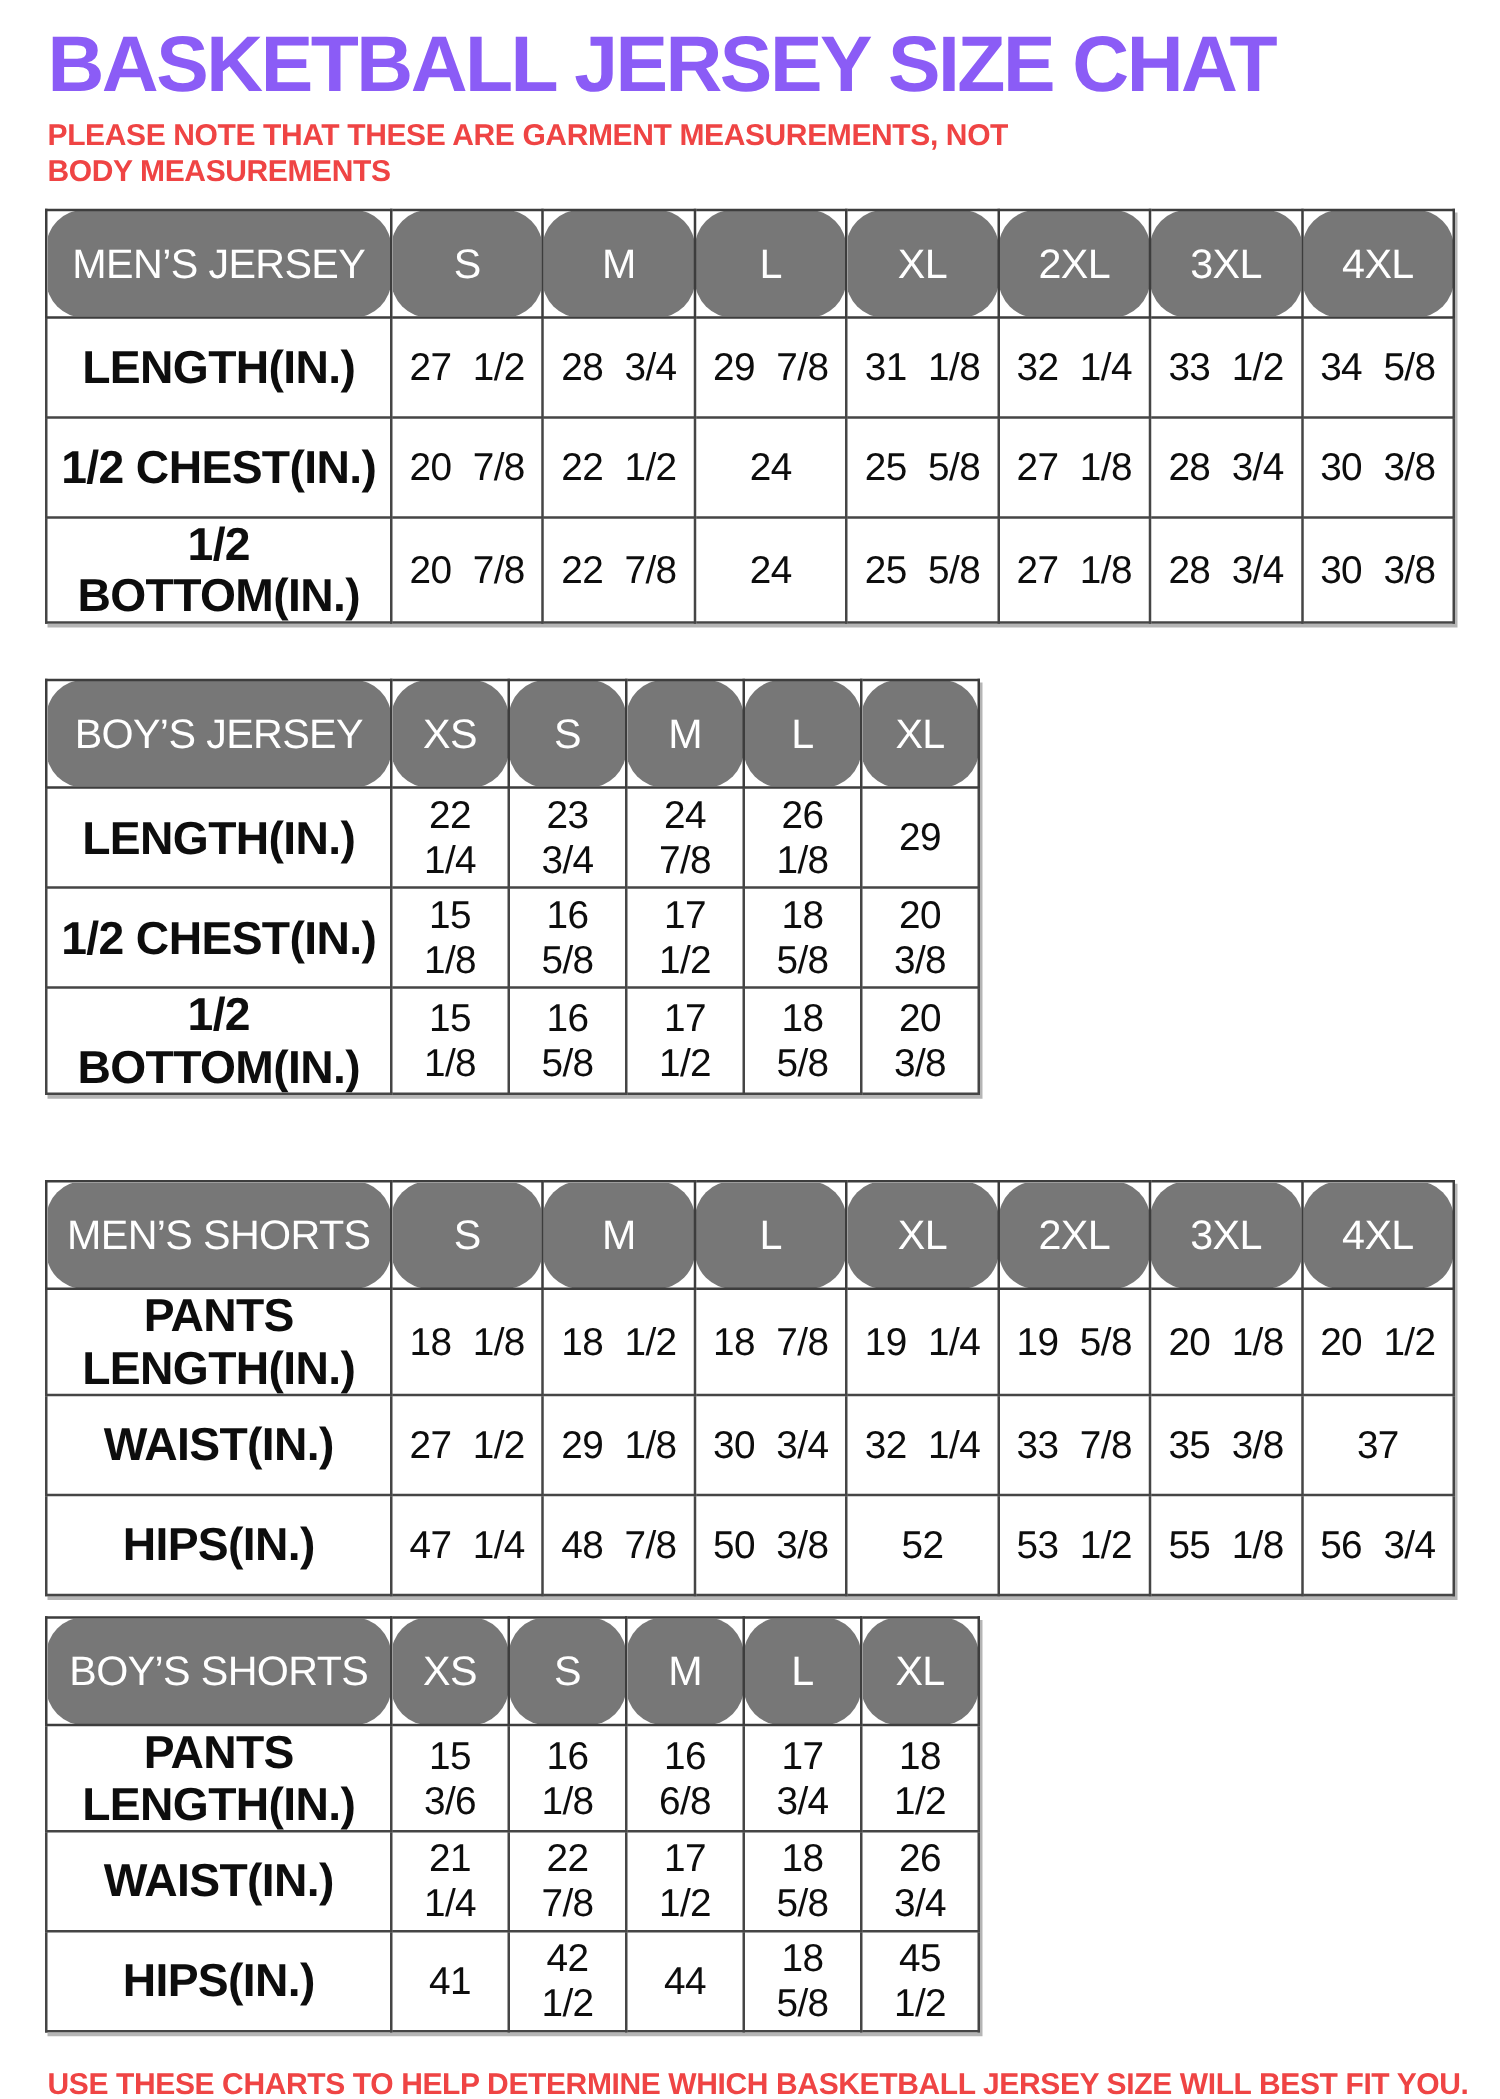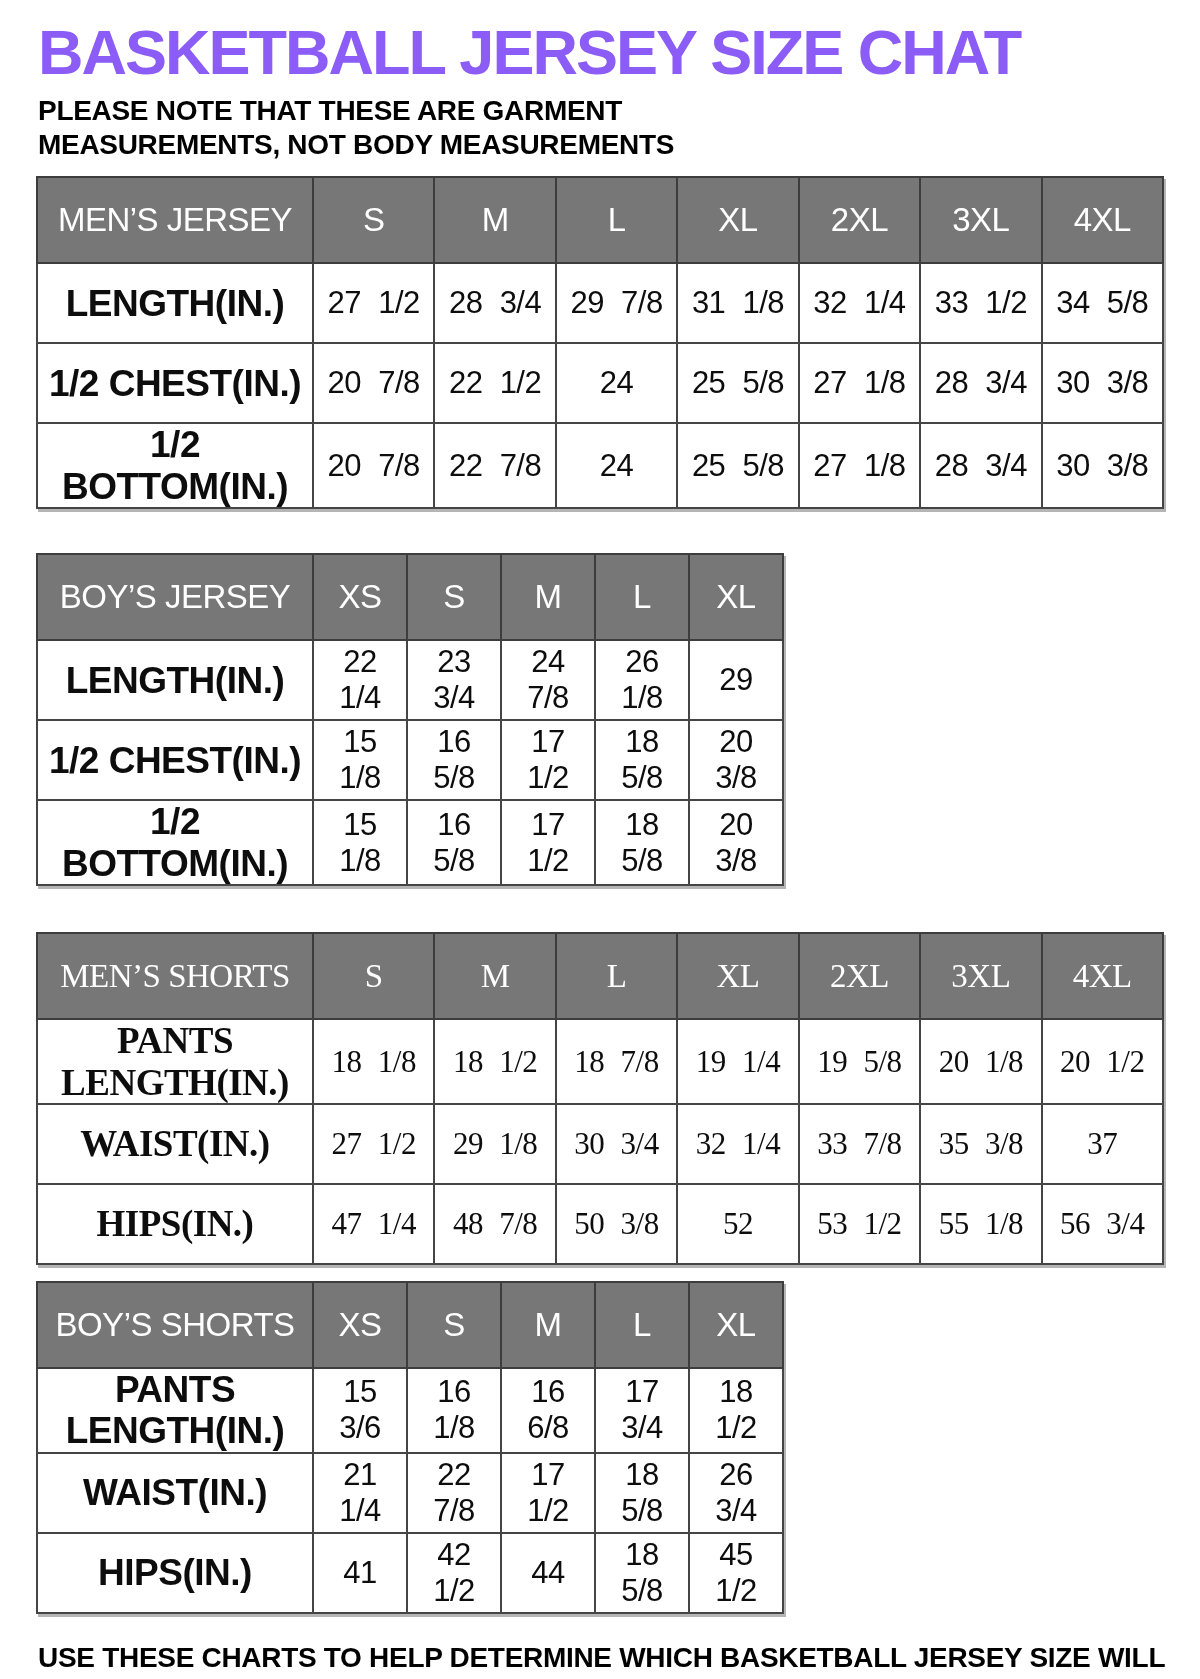--- a/index.html
+++ b/index.html
@@ -7,44 +7,45 @@
     width:1200px;height:1679px;overflow:hidden;background:#ffffff;
     font-family:"Liberation Sans", sans-serif;box-sizing:border-box;
     padding:12px 30px 0 36px;
   }
   .page-title{
     margin:6px 0 0 2px;
     font-size:63px;font-weight:700;letter-spacing:-2px;line-height:1.08;
     color:#8b5cf6;white-space:nowrap;
   }
   .note{
-    color:#000000;font-weight:700;font-size:28px;line-height:1.22;
+    color:#ef4444;font-weight:700;font-size:24px;line-height:1.22;
     letter-spacing:-0.3px;
   }
   .note-top{margin:8px 0 0 2px;width:830px;}
   .note-bottom{margin:27px 0 0 2px;width:1140px;}
   #tables{width:1140px;}
   .size-table{
     border-collapse:collapse;table-layout:fixed;
     box-shadow:2px 3px 0 rgba(90,90,90,0.45);
   }
   .size-table.wide{width:1128px;}
   .size-table.narrow{width:748px;}
   #tables table:nth-of-type(1){margin-top:14px;}
   #tables table:nth-of-type(2){margin-top:44px;}
-  #tables table:nth-of-type(3){margin-top:46px;font-family:Liberation Serif, serif;}
+  #tables table:nth-of-type(3){margin-top:68px;}
   #tables table:nth-of-type(4){margin-top:16px;}
   .size-table th,.size-table td{
     border:2px solid #454545;text-align:center;vertical-align:middle;
     overflow:hidden;padding:0 4px;
   }
   .size-table thead th{
     background:#777777;color:#ffffff;height:84px;
     font-size:33px;font-weight:400;letter-spacing:-0.5px;
     border-color:#3d3d3d;
+    border-radius:30px;
   }
   .size-table th.label-cell{width:266px;}
   .size-table tbody td{
     height:78px;font-size:31px;color:#0d0d0d;background:#ffffff;
     letter-spacing:-0.5px;
   }
   .size-table td.label-cell{
     font-weight:700;font-size:37px;line-height:1.12;letter-spacing:-0.5px;
   }
   .size-table td.value{word-spacing:9px;}

